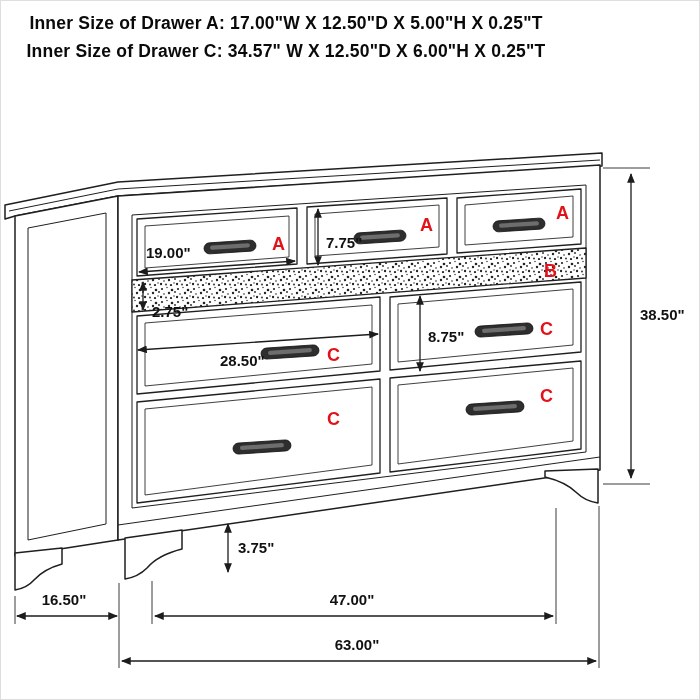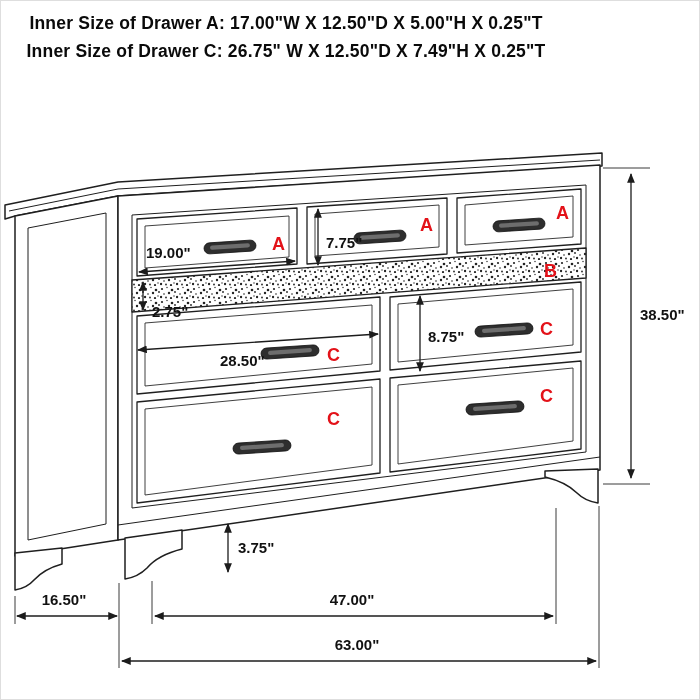--- a/index.html
+++ b/index.html
@@ -20,21 +20,21 @@
   .mid{text-anchor:middle}
   .letter{font-size:18px;font-weight:bold;fill:#e31219;font-family:"Liberation Sans",sans-serif}
 </style>
 </head>
 <body>
 
 <div class="frame"></div>
 
 <div class="header">
   <div>Inner Size of Drawer A: 17.00"W X 12.50"D X 5.00"H X 0.25"T</div>
-  <div>Inner Size of Drawer C: 26.75" W X 12.50"D X 7.49"H X 0.25"T</div>
+  <div>Inner Size of Drawer C: 34.57" W X 12.50"D X 6.00"H X 0.25"T</div>
 </div>
 
 <svg class="diagram" width="700" height="700" viewBox="0 0 700 700">
   <defs>
     <marker id="ah" viewBox="0 0 10 8" refX="9" refY="4" markerWidth="7.5" markerHeight="6.2" orient="auto-start-reverse">
       <path d="M0,0 L10,4 L0,8 Z" fill="#1c1c1c"></path>
     </marker>
     <pattern id="speckle" width="16" height="13" patternUnits="userSpaceOnUse">
       <circle cx="2" cy="3" r="1.1" fill="#222"></circle>
       <circle cx="7" cy="1.5" r="0.7" fill="#222"></circle>

